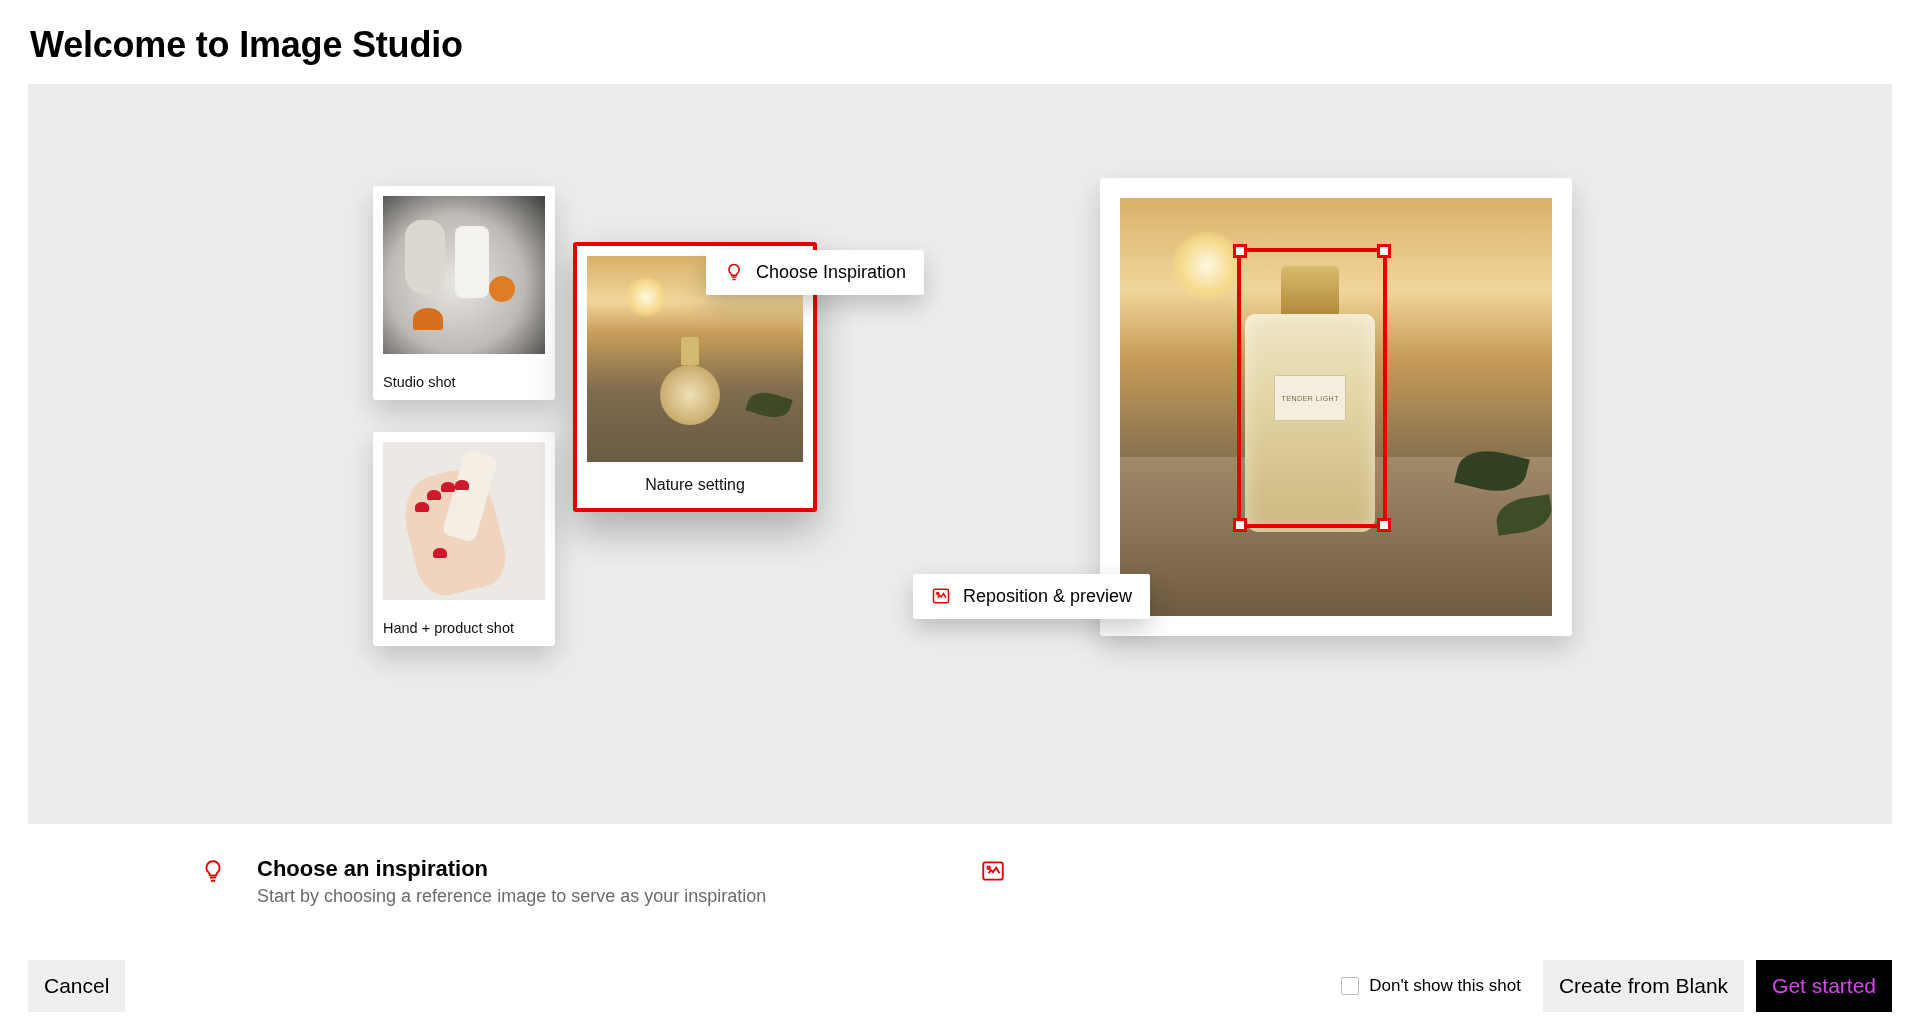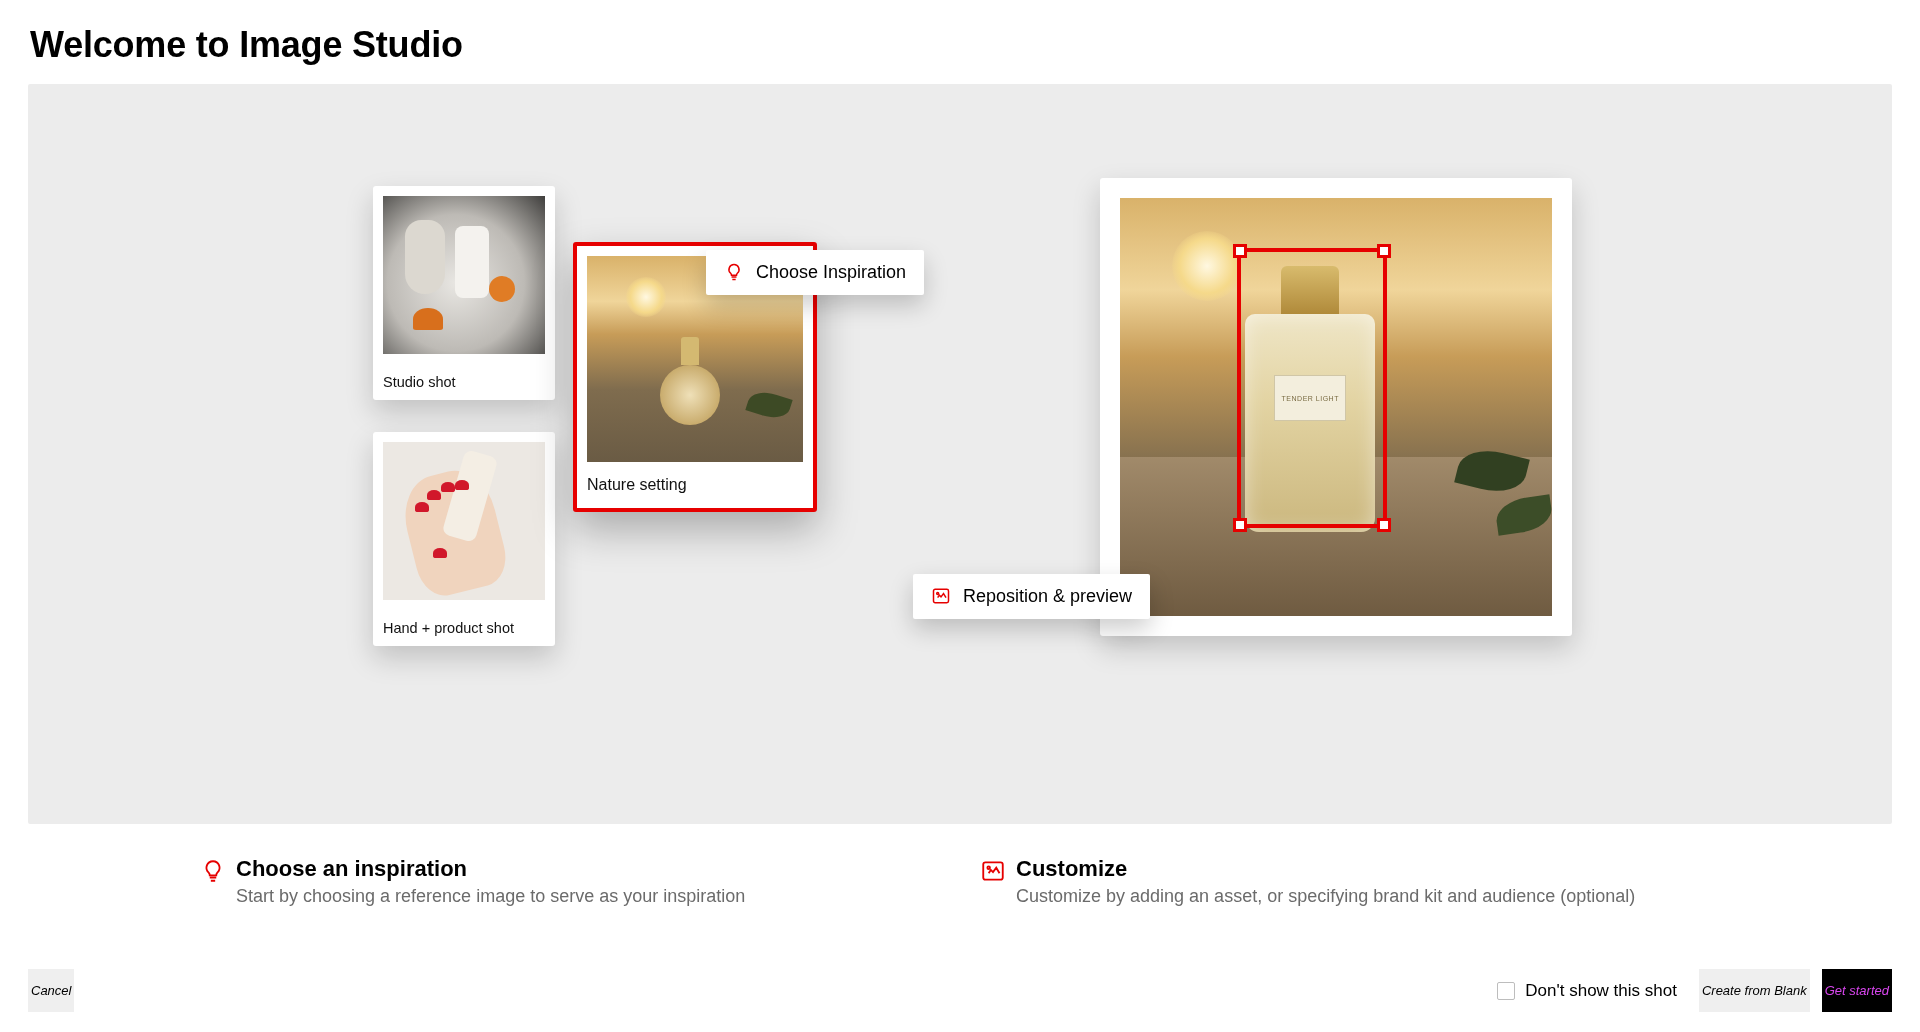--- a/index.html
+++ b/index.html
@@ -10,21 +10,21 @@
   .card { position: absolute; background: #fff; border-radius: 3px; box-shadow: 0 12px 28px rgba(0,0,0,.18); }
   .card-label { font-size: 14.5px; color: #111; padding: 20px 10px 10px 10px; }
   
   .c-studio { left: 345px; top: 102px; width: 182px; }
   .c-studio .img { height: 158px; }
   .c-hand { left: 345px; top: 348px; width: 182px; }
   .c-hand .img { height: 158px; }
   
   .c-nature { left: 545px; top: 158px; width: 244px; border: 4px solid #e60000; box-shadow: 0 18px 40px rgba(0,0,0,.28); }
   .c-nature .img { height: 206px; }
-  .c-nature .card-label { font-size: 16px; padding: 14px 10px 14px 10px; }
+  .c-nature .card-label { font-size: 16px; padding: 14px 10px 14px 10px; text-align: center; }
   
   .c-preview { left: 1072px; top: 94px; width: 472px; padding: 20px; }
   .c-preview .img { height: 418px; }
   
   .pill { position: absolute; background: #fff; border-radius: 2px; box-shadow: 0 10px 24px rgba(0,0,0,.20); display: flex; align-items: flex-start; gap: 12px; padding: 12px 18px; }
   .pill .icon { width: 20px; height: 20px; color: #e60000; }
   .pill span.t { font-size: 18px; }
   .p-choose { left: 678px; top: 166px; }
   .p-repo { left: 885px; top: 490px; }
   
@@ -52,27 +52,27 @@
   .sel { position:absolute; left:27%; top:12%; width:150px; height:280px; border:4px solid #e60000; }
   .sel .h { position:absolute; width:14px; height:14px; background:#fff; border:3px solid #e60000; }
   .sel .tl { left:-8px; top:-8px; } .sel .tr { right:-8px; top:-8px; } .sel .bl { left:-8px; bottom:-8px; } .sel .br { right:-8px; bottom:-8px; }
   .img-hand { background:#ece8e3; position:relative; }
   .img-hand .hand { position:absolute; left:26px; top:30px; width:90px; height:120px; background:#f0d4be; border-radius:40% 40% 28% 28%; transform:rotate(-14deg); }
   .img-hand .tube { position:absolute; left:70px; top:10px; width:34px; height:88px; background:#f4eee4; border-radius:8px; transform:rotate(16deg); }
   .img-hand .nail { position:absolute; width:14px; height:10px; background:#d1172a; border-radius:50% 50% 20% 20%; }
   .img-hand .n1 { left:32px; top:60px; } .img-hand .n2 { left:44px; top:48px; } .img-hand .n3 { left:58px; top:40px; } .img-hand .n4 { left:72px; top:38px; } .img-hand .n5 { left:50px; top:106px; }
   
   .instructions { display:flex; margin-top: 32px; padding: 0 172px; gap: 40px; }
-  .inst { flex: 1; display:flex; gap: 10px; }
+  .inst { flex: 1; display:flex; gap: 31px; }
   .inst .icon { width: 26px; height: 26px; color: #e60000; flex-shrink:0; margin-top:2px; }
   .inst-title { font-size: 22px; font-weight: 600; margin-bottom: 4px; }
   .inst-sub { font-size: 18px; color: #6b6b6b; }
   
   .footer { position: absolute; left: 28px; right: 28px; bottom: 20px; display:flex; align-items:center; }
-  .btn { font-size: 13px; padding: 14px 3px; border: none; cursor: pointer; font-style: italic; }
+  .btn { font-size: 21px; padding: 14px 16px; border: none; cursor: pointer; }
   .btn-light { background:#efefef; color:#000; }
   .btn-dark { background:#000; color:#d946ef; }
   .spacer { flex: 1; }
   .chk-wrap { display:flex; align-items:center; gap:10px; margin-right: 22px; cursor:pointer; }
   .chk { width:18px; height:18px; border:1.5px solid #bdbdbd; border-radius:2px; background:#fff; }
   .chk-label { font-size:17px; }
   .footer .gap { width: 12px; }
   svg { display:block; }
 </style>
 </head>
@@ -168,24 +168,20 @@
       </div>
     </div>
     <div class="inst">
       <span class="icon">
         <svg viewBox="0 0 24 24" width="26" height="26" fill="none" stroke="currentColor" stroke-width="1.7">
           <rect x="3" y="4" width="18" height="16" rx="2"></rect>
           <path d="M8 14l2-3 2 2 3-4 3 5"></path>
           <circle cx="8" cy="9" r="1.2"></circle>
         </svg>
       </span>
-      <div>
-        <div class="inst-title">Customize</div>
-        <div class="inst-sub">Customize by adding an asset, or specifying brand kit and audience (optional)</div>
-      </div>
     </div>
   </div>
 </div>
 
 <div class="footer">
   <button class="btn btn-light">Cancel</button>
   <span class="spacer"></span>
   <label class="chk-wrap">
     <span class="chk"></span>
     <span class="chk-label">Don't show this shot</span>

